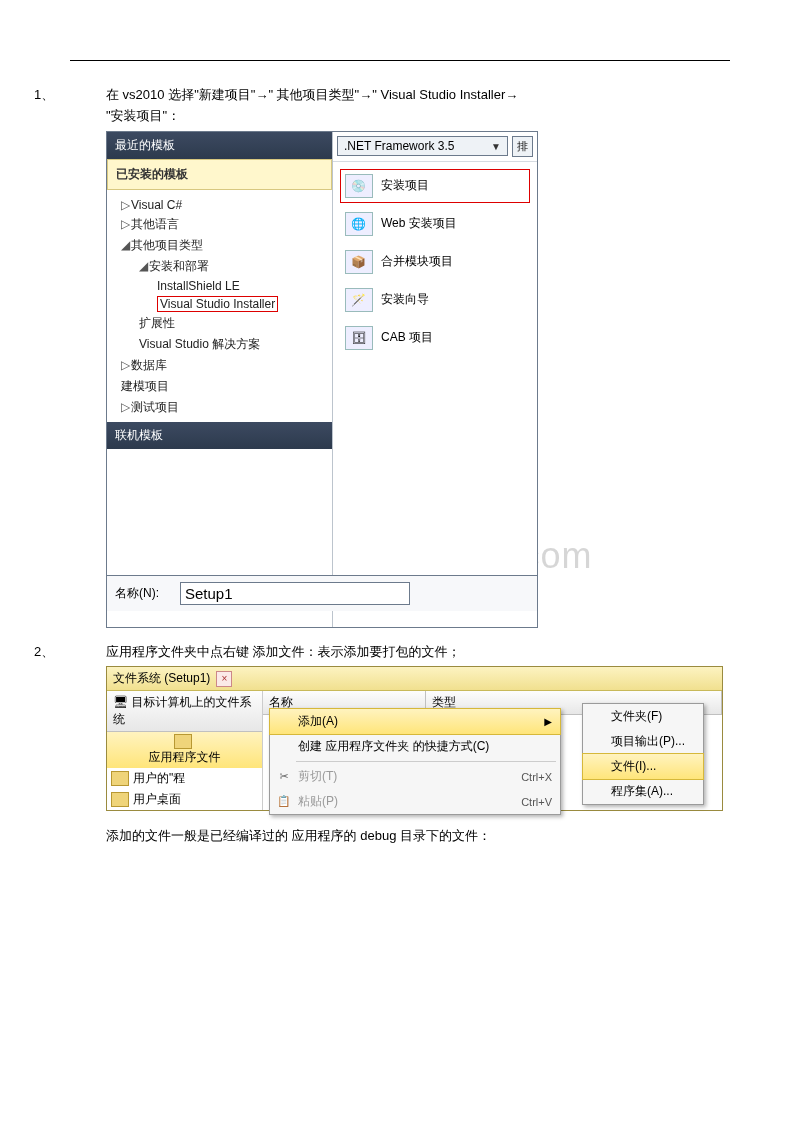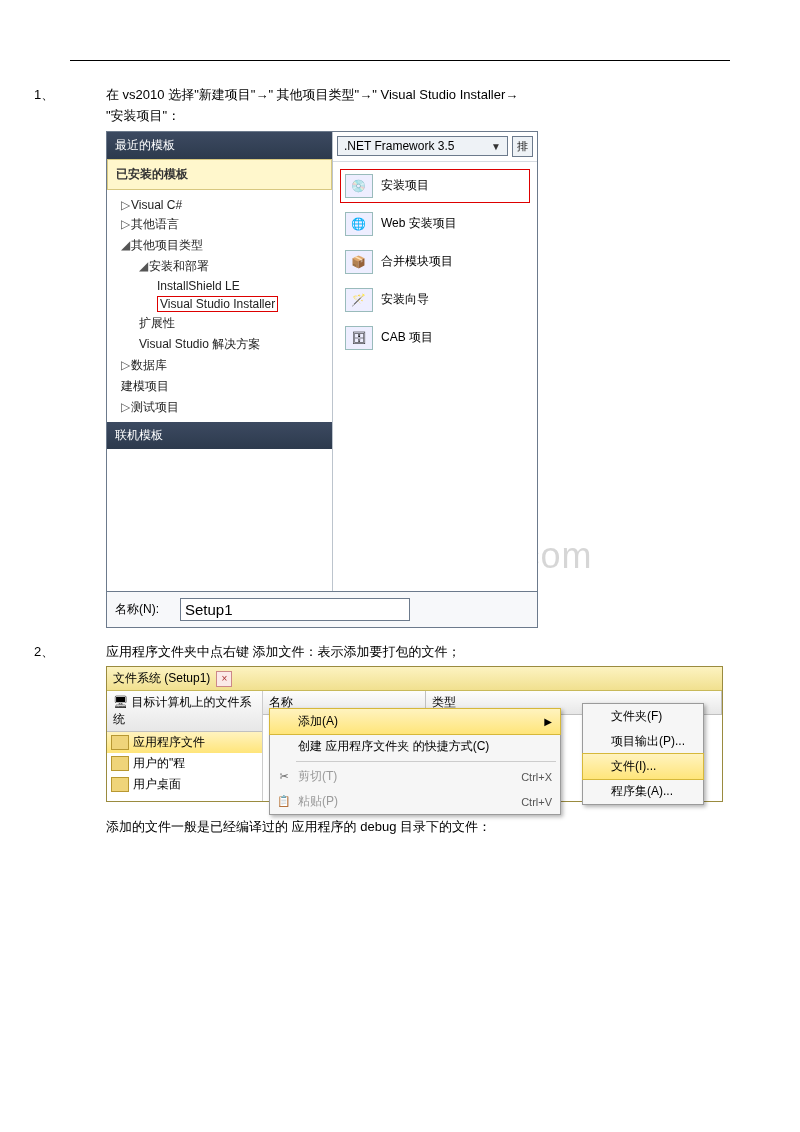--- a/index.html
+++ b/index.html
@@ -27,36 +27,36 @@
   .sel-red { border:1px solid #d00; padding:0 2px;}
   .s1-fill { flex:1; }
   .s1-toprow { display:flex; align-items:center; padding:4px; border-bottom:1px solid #d6dbe1;}
   .combo { display:inline-flex; align-items:center; border:1px solid #6c7a8c; background:#eef2f6; padding:2px 6px; font-size:12px; flex:1;}
   .combo .dd { margin-left:auto; font-size:10px; color:#333;}
   .sortbtn { border:1px solid #6c7a8c; background:#eef2f6; margin-left:4px; padding:2px 4px; font-size:11px;}
   .tpl-list { padding:8px 8px;}
   .tpl { display:flex; align-items:center; padding:4px 4px; margin-bottom:6px;}
   .tpl.selected { outline:1px solid #d00;}
   .tpl .ico { width:26px; height:22px; margin-right:8px; display:flex; align-items:center; justify-content:center; border:1px solid #9bb; background:#eef;}
-  .s1-name { position:absolute; left:0; right:0; bottom:0; border-top:1px solid #6c7a8c; padding:6px 8px; display:flex; align-items:center; background:#f7f8fa;}
+  .s1-name { position:absolute; left:0; right:0; bottom:16px; border-top:1px solid #6c7a8c; padding:6px 8px; display:flex; align-items:center; background:#f7f8fa;}
   .s1-name .lbl { width:65px;}
   .s1-name input { flex:0 0 220px; border:1px solid #6c7a8c; padding:2px 4px; font-size:15px; font-family:inherit;}
 
   
   .shot2 { margin-left:36px; margin-top:4px; width:615px; border:1px solid #9a8b3f; position:relative; font-family:"Microsoft YaHei","Segoe UI",Arial; font-size:12px;}
   .s2-title { background:linear-gradient(#fcf3c1,#f1e08f); padding:3px 6px; display:flex; align-items:center; border-bottom:1px solid #c8b95a;}
   .s2-close { margin-left:6px; width:14px; height:14px; line-height:14px; text-align:center; color:#a33; background:#fbeae8; border:1px solid #c88; font-size:10px;}
   .s2-body { display:flex; background:#fff; }
   .s2-treecol { width:155px; border-right:1px solid #ccc; background:#fff;}
   .s2-header { background:linear-gradient(#fdfdfd,#e7e7e7); border-bottom:1px solid #c0c0c0; padding:3px 6px; font-size:12px;}
   .s2-listhdr { display:flex; background:linear-gradient(#fdfdfd,#e7e7e7); border-bottom:1px solid #c0c0c0;}
   .s2-listhdr div { padding:3px 6px; border-right:1px solid #c0c0c0;}
   .fnode { display:flex; align-items:center; padding:2px 4px;}
   .fnode .fico { width:16px; height:13px; background:#efd47a; border:1px solid #b89832; margin-right:4px;}
-  .fnode.sel { background:linear-gradient(#fff3bf,#ffe57a); }
+  .fnode.sel { background:linear-gradient(#fff3bf,#ffe57a);flex-direction:column; }
 
   .ctx-menu { position:absolute; left:162px; top:41px; width:290px; background:#f6f6f6; border:1px solid #9b9b9b; box-shadow:2px 2px 4px rgba(0,0,0,.3);}
   .ctx-item { display:flex; align-items:center; padding:4px 8px 4px 28px; position:relative;}
   .ctx-item.hi { background:linear-gradient(#fff3bf,#ffe57a); border:1px solid #d6b83a; margin:-1px;}
   .ctx-item .sc { margin-left:auto; color:#555; font-size:11px;}
   .ctx-item .arr { margin-left:auto; font-size:10px;}
   .ctx-item.disabled { color:#9a9a9a;}
   .ctx-sep { border-top:1px solid #ccc; margin:2px 4px 2px 26px;}
   .ctx-ico { position:absolute; left:6px; width:16px; height:16px; display:flex; align-items:center; justify-content:center; font-size:11px; color:#666;}
 

